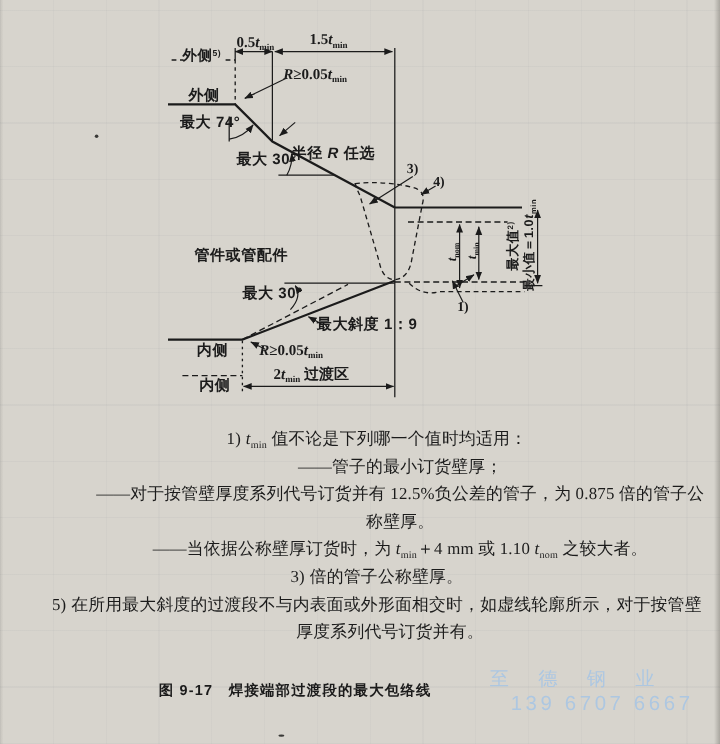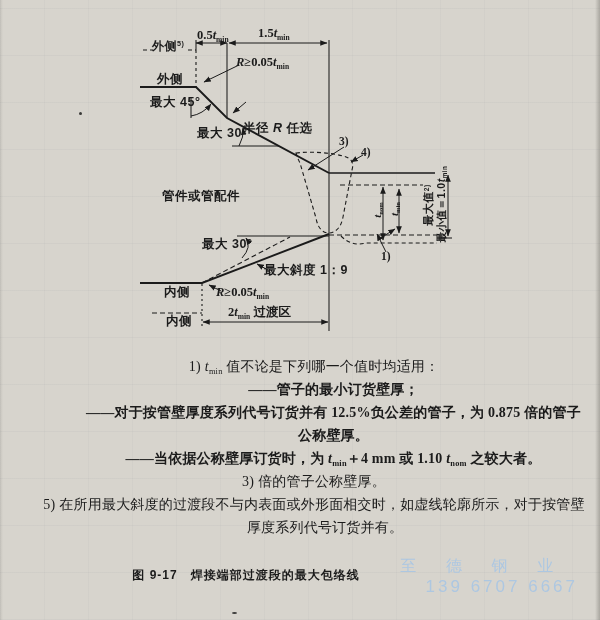--- a/index.html
+++ b/index.html
@@ -25,28 +25,28 @@
   .math{font-family:"Liberation Serif",serif;font-weight:600;font-size:12.5px;}
   .rot{transform:translate(-50%,-50%) rotate(-90deg);}
   .s11{font-size:11px;} .s10{font-size:10.5px;}
   sub{font-size:.6em;vertical-align:-.35em;line-height:0;}
   sup{font-size:.6em;vertical-align:.5em;line-height:0;}
   i{font-style:italic;}
 
   #notes{position:absolute;left:22px;top:356px;width:566px;text-align:center;}
   .note-line{font-size:14px;line-height:1.64;letter-spacing:.2px;}
   .note-line.num{padding-left:40px;text-indent:-22px;}
-  .note-line.dash{padding-left:57px;font-weight:bold;}
+  .note-line.dash{padding-left:57px;}
   .nnum{padding-right:4px;}
 
   #caption{position:absolute;left:0;top:567px;width:492px;text-align:center;
     font-family:"Liberation Sans",sans-serif;font-weight:bold;font-size:12px;letter-spacing:1px;}
 
   #watermark{position:absolute;right:22px;top:556px;text-align:center;color:#a9c6e4;opacity:.9;}
-  #watermark .wm1{font-size:16px;letter-spacing:10px;font-family:Liberation Mono, monospace;}
+  #watermark .wm1{font-size:16px;letter-spacing:10px;font-family:Liberation Sans, sans-serif;}
   #watermark .wm2{font-size:17px;letter-spacing:3px;font-family:"Liberation Sans",sans-serif;margin-left:40px;}
 </style>
 </head>
 <body>
 
 <div class="texture"></div>
 <div class="edge-l"></div>
 <div class="edge-r"></div>
 <div class="speck" style="left:79px;top:112px;width:3px;height:3px;"></div>
 <div class="speck" style="left:232px;top:612px;width:5px;height:2px;"></div>
@@ -113,25 +113,25 @@
       <path d="M242,258 Q252,247 246,238" marker-end="url(#arw)"></path>
     </g>
   </svg>
 
   <div class="lab cn" style="left:152px;top:40px;font-size:12px;">外侧<sup>5)</sup></div>
   <div class="lab cn" style="left:157px;top:73px;">外侧</div>
   <div class="lab math" style="left:197px;top:29px;">0.5<i>t</i><sub>min</sub></div>
   <div class="lab math" style="left:258px;top:27px;text-align:right;">1.5<i>t</i><sub>min</sub></div>
   <div class="lab math" style="left:236px;top:56px;"><i>R</i>≥0.05<i>t</i><sub>min</sub></div>
   <div class="lab cn" style="left:243px;top:94px;margin-top:28px;">半径 <i>R</i> 任选</div>
-  <div class="lab cn" style="left:150px;top:96px;">最大 45°</div>
+  <div class="lab cn" style="left:150px;top:96px;">最大 74°</div>
   <div class="lab cn" style="left:197px;top:127px;">最大 30°</div>
   <div class="lab math" style="left:339px;top:135px;font-size:11.5px;">3)</div>
   <div class="lab math" style="left:361px;top:146px;font-size:11.5px;">4)</div>
-  <div class="lab cn" style="left:162px;top:190px;">管件或管配件</div>
+  <div class="lab cn" style="left:162px;top:207px;">管件或管配件</div>
   <div class="lab math rot s11" style="left:377px;top:210px;"><i>t</i><sub>nom</sub></div>
   <div class="lab math rot s11" style="left:394px;top:209px;"><i>t</i><sub>min</sub></div>
   <div class="lab cn rot s11" style="left:428px;top:205px;">最大值<sup>2)</sup></div>
   <div class="lab cn rot s10" style="left:442px;top:204px;">最小值＝1.0<i>t</i><sub>min</sub></div>
   <div class="lab math" style="left:381px;top:250px;font-size:11.5px;">1)</div>
   <div class="lab cn" style="left:202px;top:238px;">最大 30°</div>
   <div class="lab cn" style="left:264px;top:264px;">最大斜度 1：9</div>
   <div class="lab cn" style="left:164px;top:286px;">内侧</div>
   <div class="lab math" style="left:216px;top:286px;"><i>R</i>≥0.05<i>t</i><sub>min</sub></div>
   <div class="lab cn" style="left:166px;top:315px;">内侧</div>

